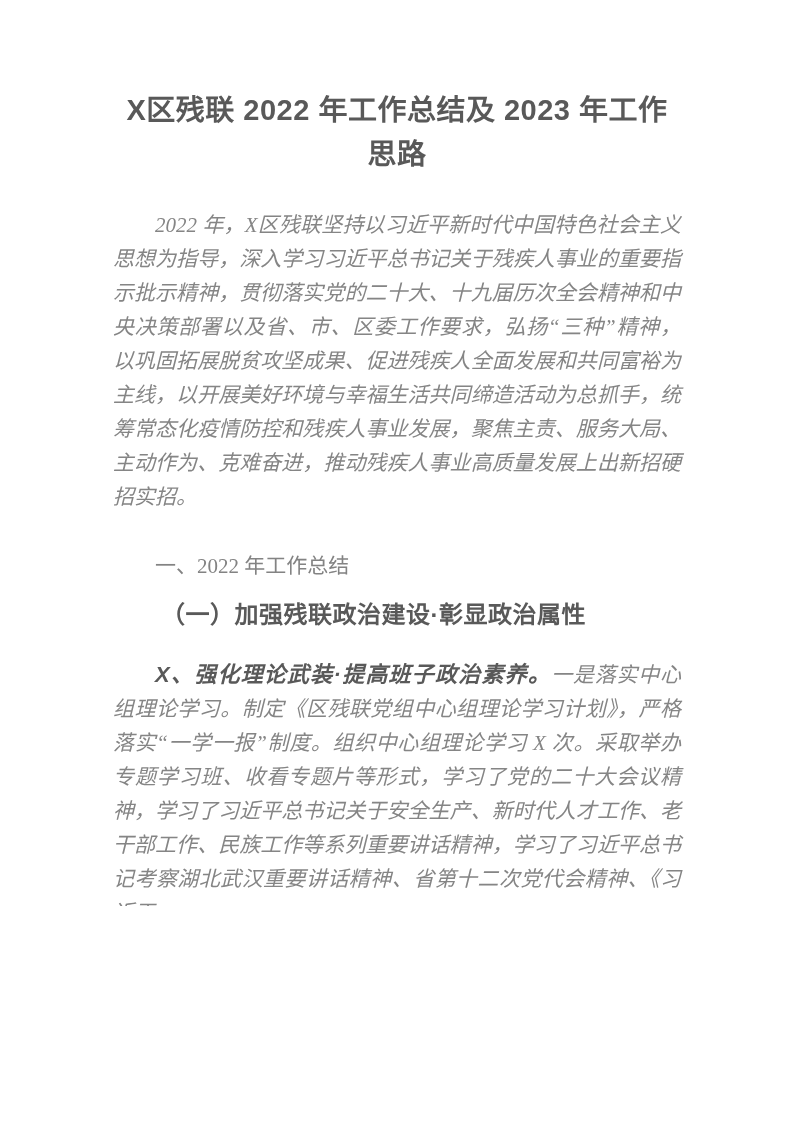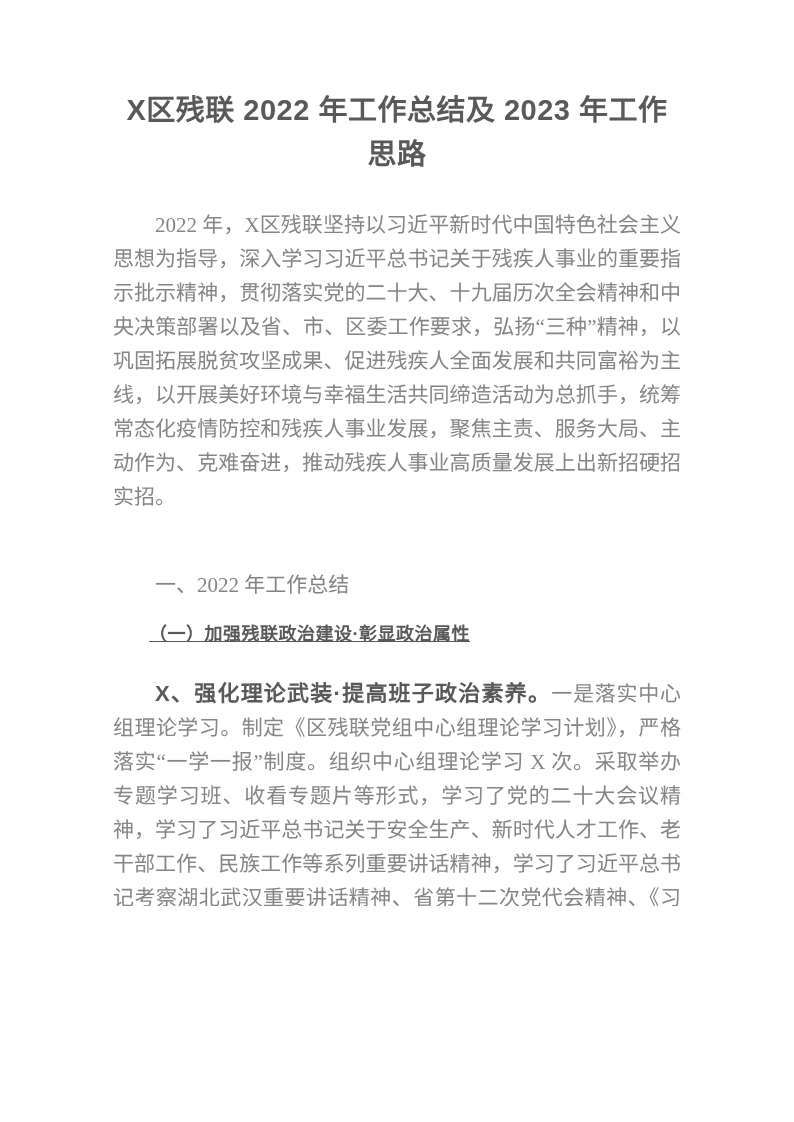--- a/index.html
+++ b/index.html
@@ -31,43 +31,43 @@
     font-family: "Liberation Serif", "DejaVu Serif", serif;
     font-size: 21px;
     line-height: 34px;
     color: #858585;
     text-align: justify;
     text-justify: inter-ideograph;
     margin: 0;
   }
   .indent {
     text-indent: 2em;
+    font-style: italic;
   }
   .intro-paragraph {
     margin-top: 32px;
   }
   .section-heading {
     font-family: "Liberation Serif", "DejaVu Serif", serif;
     font-size: 21px;
     line-height: 34px;
     color: #838383;
     font-weight: 400;
-    margin: 54px 0 0 0;
+    margin: 35px 0 0 0;
     text-indent: 2em;
   }
   .subsection-heading {
     font-family: "Liberation Sans", "DejaVu Sans", sans-serif;
-    font-size: 18px;
+    font-size: 24px;
     line-height: 34px;
     color: #595959;
     font-weight: 700;
     margin: 15px 0 0 0;
     text-indent: 2em;
     letter-spacing: 0.5px;
-    text-decoration: underline;
   }
   .theory-paragraph {
     margin-top: 26px;
   }
   .bold-lead {
     font-family: "Liberation Sans", "DejaVu Sans", sans-serif;
     font-weight: 700;
     font-size: 22px;
     color: #595959;
     letter-spacing: 0.5px;

